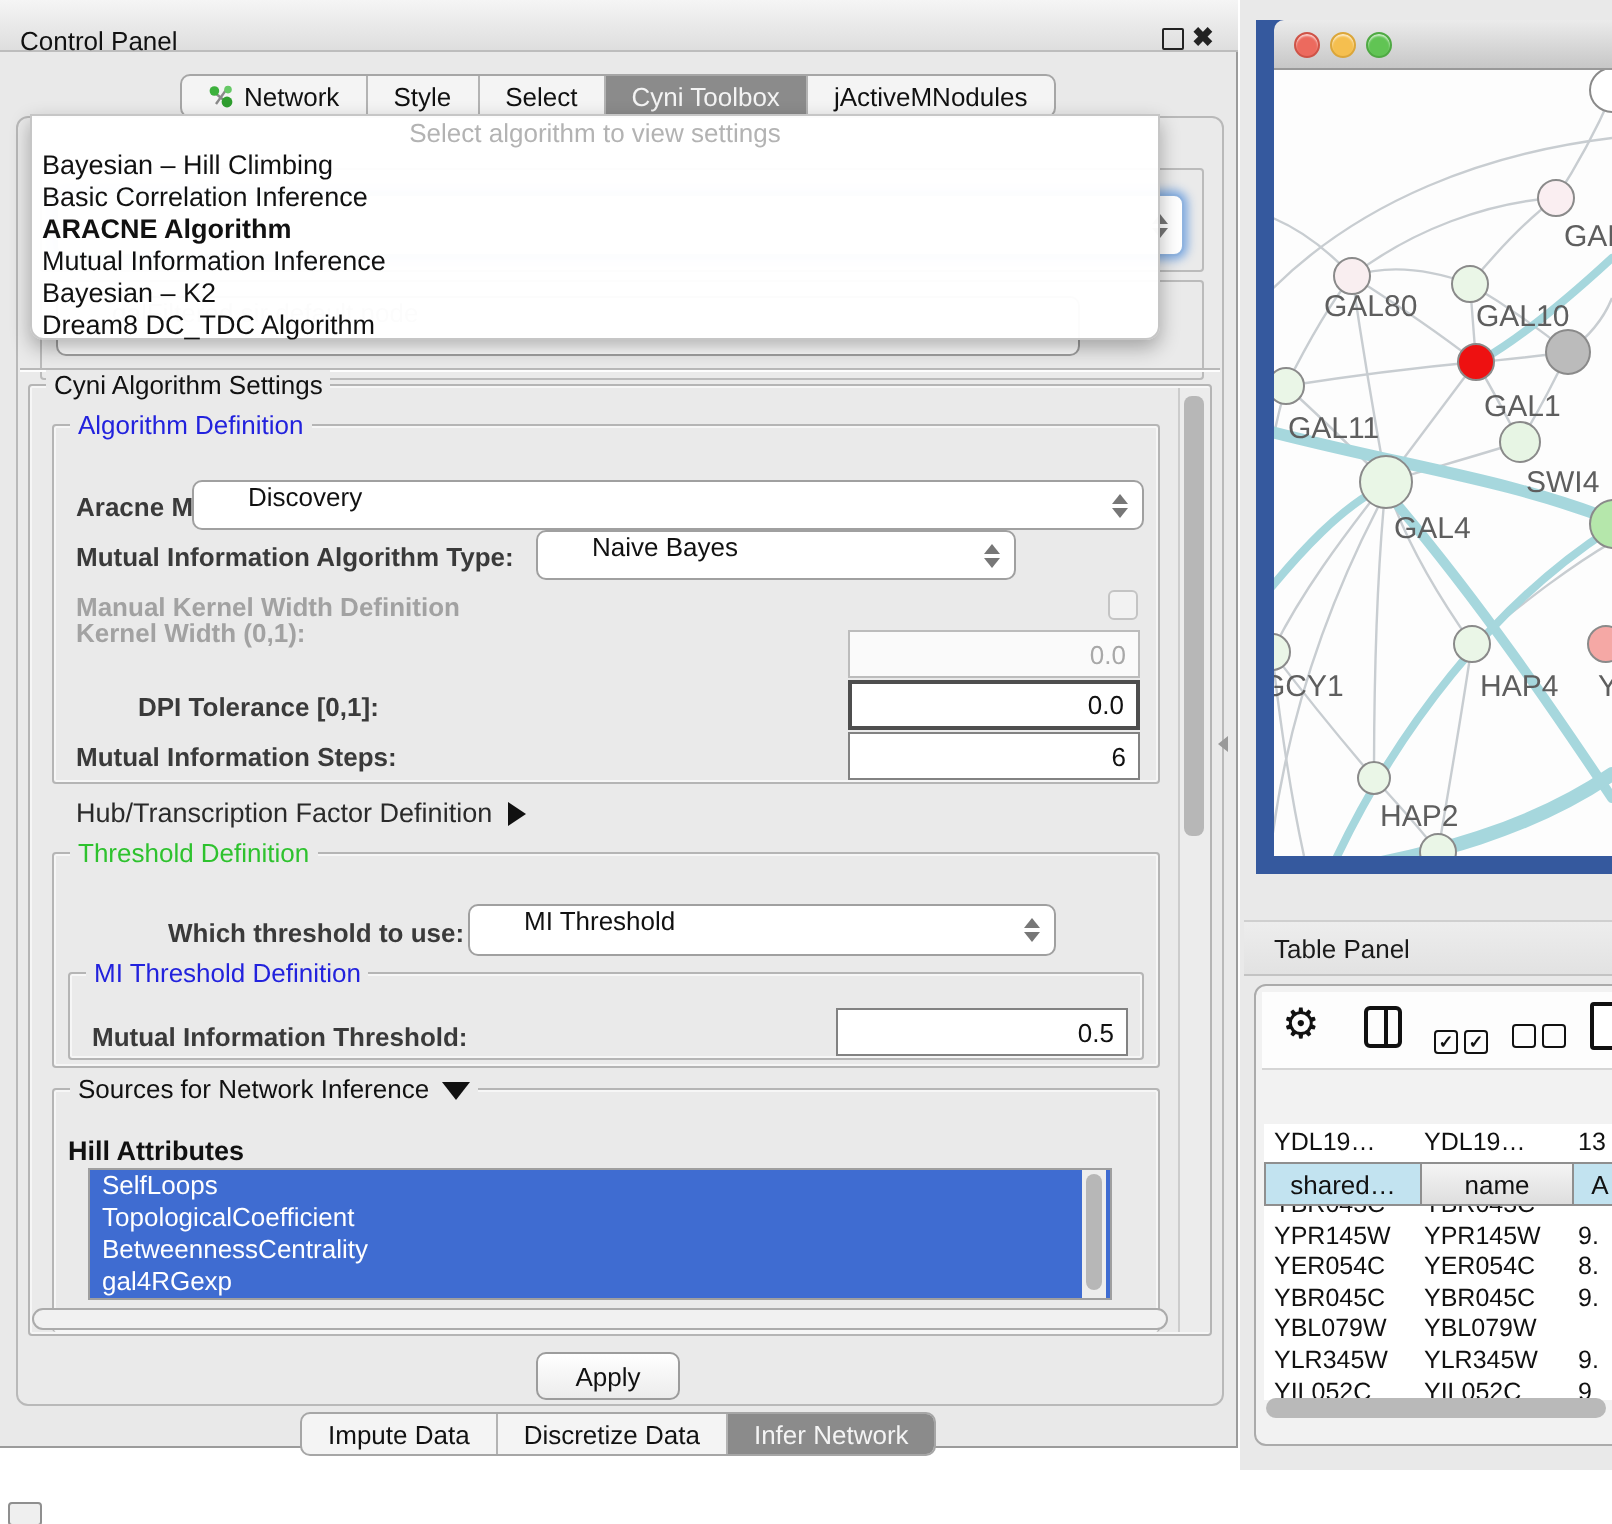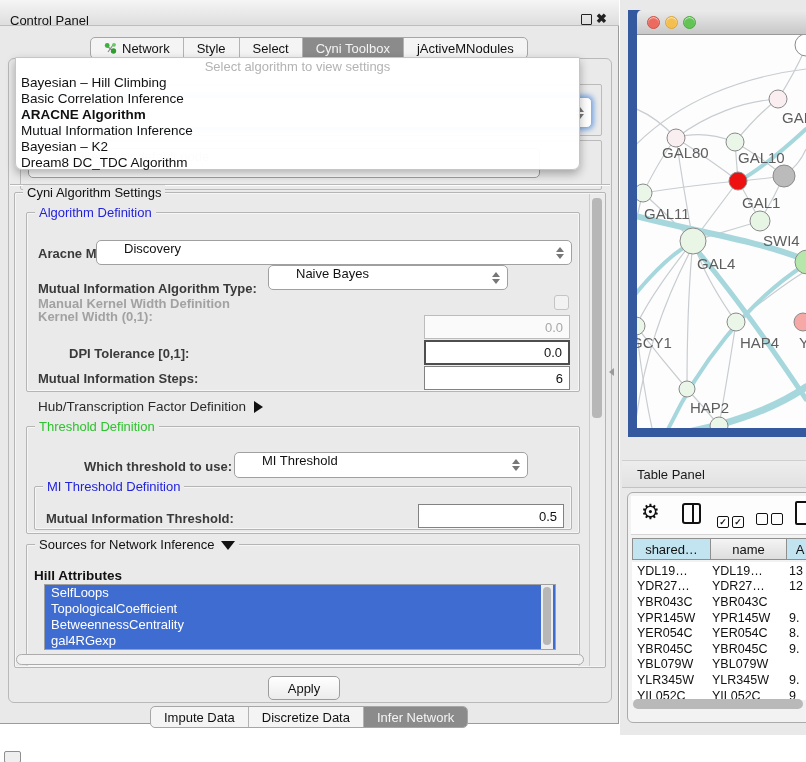--- a/index.html
+++ b/index.html
@@ -53,21 +53,21 @@
   .tp-bg{left:620px;top:0;width:186px;height:735px;background:#e9e9e9;z-index:-1;}
   .tp-header{left:622px;top:460px;width:184px;height:28px;background:linear-gradient(#ededed,#e2e2e2);border-top:1px solid #cfcfcf;border-bottom:1px solid #c3c3c3;box-sizing:border-box;}
   .tp-title{left:637px;top:467px;font-size:13px;color:#1a1a1a;}
   .tp-container{left:627px;top:492px;width:190px;height:231px;background:#f2f2f2;border:1px solid #ababab;border-radius:6px;box-sizing:border-box;}
   .tp-toolbar{left:631px;top:496px;width:186px;height:38px;background:#fdfdfd;border-bottom:1px solid #d5d5d5;}
   .gear{left:641px;top:500px;font-size:21px;color:#111;}
   .colpair{left:682px;top:503px;width:15px;height:17px;border:2.4px solid #111;border-radius:3px;}
   .colpair:after{content:"";position:absolute;left:50%;top:0;bottom:0;border-left:2.4px solid #111;}
   .ckbox{display:inline-block;width:10px;height:10px;border:1.6px solid #111;border-radius:2px;margin-right:3px;font-size:9px;line-height:10px;text-align:center;color:#111;font-weight:bold;}
   .fileicon{left:795px;top:501px;width:16px;height:20px;border:2px solid #111;border-radius:2px;background:#fff;}
-  .th{position:absolute;height:22px;box-sizing:border-box;border:1px solid #8f8f8f;font-size:13px;color:#111;display:flex;align-items:center;justify-content:center;}
+  .th{position:absolute;height:22px;box-sizing:border-box;border:1px solid #8f8f8f;font-size:13px;color:#111;display:flex;align-items:center;justify-content:center;margin-top:43px;}
   .th.blue{background:#c2e3f0;}
   .th.gray{background:linear-gradient(#f4f4f4,#dedede);}
   .td{position:absolute;height:15.6px;line-height:15.6px;font-size:12.5px;color:#111;white-space:nowrap;overflow:hidden;}
   .hscroll-thumb{background:#b9b9b9;border-radius:5px;}
   .hscroll-bar{background:#f1f1f1;border:1px solid #ababab;border-radius:6px;box-sizing:border-box;}
 </style>
 </head>
 <body>
 
 <div id="screen">
@@ -140,21 +140,21 @@
   </div>
 
   <div class="abs group" style="left:26px;top:212px;width:554px;height:180px;z-index:4;">
     <span class="legend blue">Algorithm Definition</span>
   </div>
   <div class="abs lbl" style="left:38px;top:246px;z-index:5;">Aracne Mode:</div>
   <div class="combo" style="left:96px;top:240px;width:476px;height:25px;z-index:5;">
     <span>Discovery</span>
     <span class="stepper"></span>
   </div>
-  <div class="abs lbl" style="left:38px;top:271px;z-index:5;margin-top:10px;">Mutual Information Algorithm Type:</div>
+  <div class="abs lbl" style="left:38px;top:271px;z-index:5;">Mutual Information Algorithm Type:</div>
   <div class="combo" style="left:268px;top:265px;width:240px;height:25px;z-index:5;">
     <span>Naive Bayes</span>
     <span class="stepper"></span>
   </div>
   <div class="abs lbl dis" style="left:38px;top:296px;z-index:5;">Manual Kernel Width Definition</div>
   <div class="abs" style="left:554px;top:295px;width:13px;height:13px;background:#f2f2f2;border:1px solid #c4c4c4;border-radius:3px;z-index:5;"></div>
   <div class="abs lbl dis" style="left:38px;top:309px;z-index:5;">Kernel Width (0,1):</div>
   <div class="field" style="left:424px;top:315px;width:146px;height:24px;border:1px solid #bcbcbc;background:#fafafa;color:#a8a8a8;z-index:5;">
     <span>0.0</span>
   </div>

